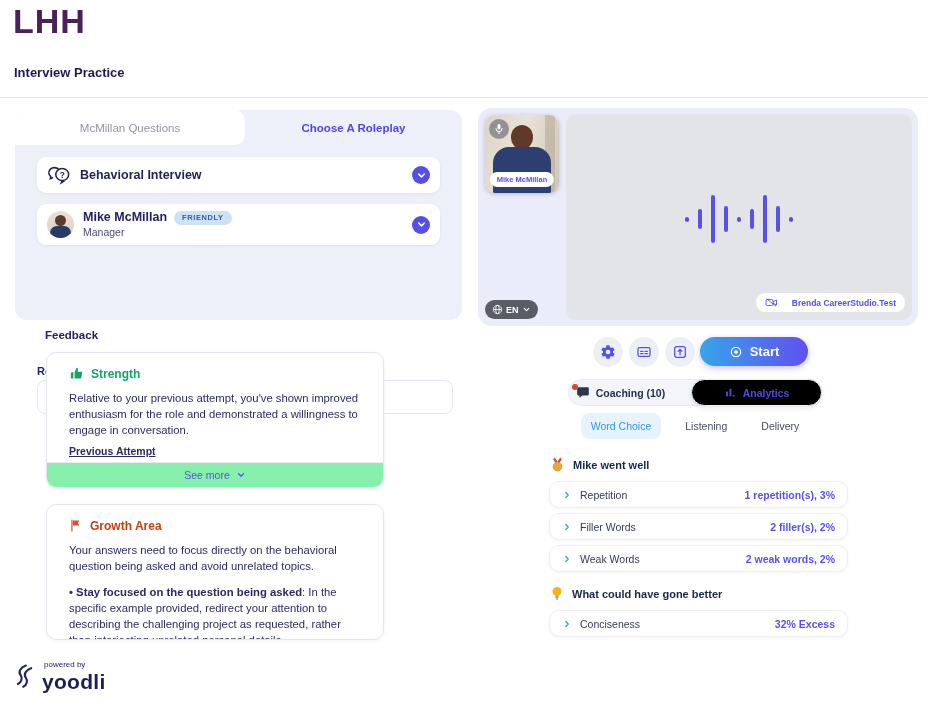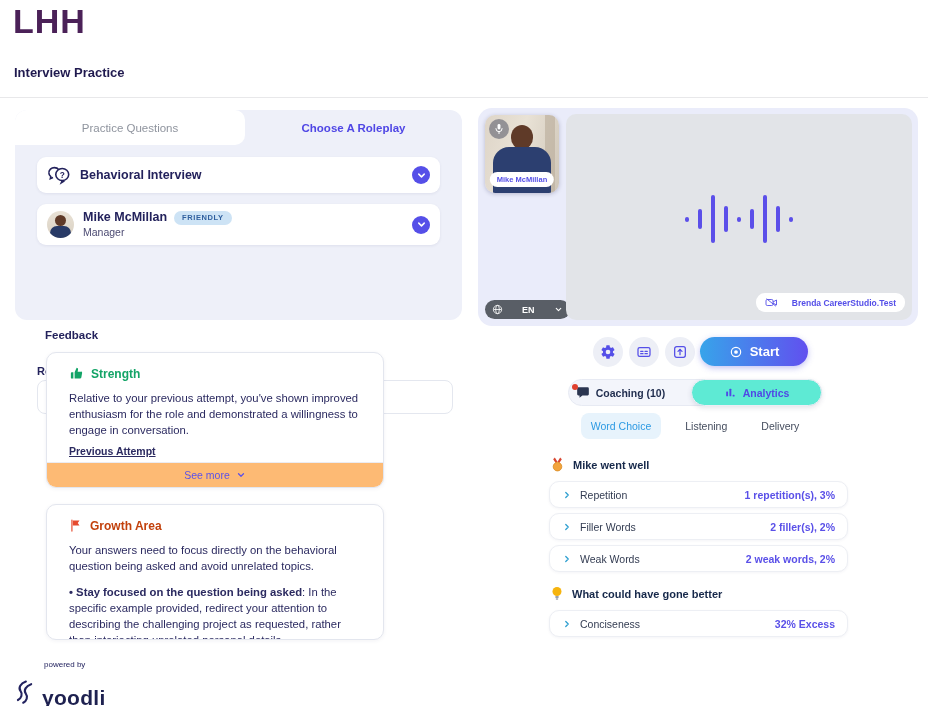--- a/index.html
+++ b/index.html
@@ -39,91 +39,91 @@
   .feedback-heading { position:absolute; left:45px; top:329px; font-size:11.5px; font-weight:700; color:#23225c; }
   .fb-card { position:absolute; left:46px; width:338px; background:#fff; border:1px solid #e3e6ee; border-radius:10px; box-shadow:0 1px 4px rgba(40,40,90,.06); overflow:hidden; }
   .fb-strength { top:352px; height:136px; }
   .fb-growth { top:504px; height:136px; }
   .fb-head { display:flex; align-items:center; gap:7px; padding:13px 22px 0 22px; }
   .fb-title { font-size:12px; font-weight:700; }
   .fb-title.green { color:#13a467; }
   .fb-title.red { color:#c2410c; }
   .fb-body { padding:9px 20px 0 22px; font-size:11.3px; line-height:1.42; color:#2b2a60; font-weight:500; }
   .fb-link { display:inline-block; margin:7px 0 0 22px; font-size:10.5px; font-weight:700; color:#2b2a60; text-decoration:underline; cursor:pointer; }
-  .fb-footer { position:absolute; left:0; bottom:0; width:100%; height:25px; background:#fdba74; border-top:1px solid #ebecf2;
+  .fb-footer { position:absolute; left:0; bottom:0; width:100%; height:25px; background:#86efac; border-top:1px solid #ebecf2;
     display:flex; align-items:center; justify-content:center; gap:6px; color:#5b51e9; font-size:10.5px; cursor:pointer; }
   .fb-bullet { padding:10px 20px 0 22px; font-size:11.3px; line-height:1.42; color:#2b2a60; font-weight:500; }
   .fb-bullet b { font-weight:800; }
 
   
   .stage-panel { position:absolute; left:478px; top:108px; width:440px; height:218px; background:#eaecfa; border-radius:14px; }
   .webcam { position:absolute; left:7px; top:7px; width:74px; height:78px; border-radius:10px; overflow:hidden;
     background:linear-gradient(105deg,#ded5c8 0%,#e9e2d6 45%,#cfc6b8 100%); box-shadow:0 1px 4px rgba(30,30,80,.25); cursor:pointer; }
   .webcam .shelf { position:absolute; right:4px; top:0; width:10px; height:100%; background:#b9ac99; opacity:.6; }
   .webcam .head { position:absolute; left:26px; top:10px; width:22px; height:24px; border-radius:50% 50% 46% 46%; background:#5f3a28; }
   .webcam .body { position:absolute; left:8px; top:32px; width:58px; height:46px; border-radius:16px 16px 0 0; background:#2c3f70; }
   .mic-overlay { position:absolute; left:4px; top:4px; width:20px; height:20px; border-radius:50%; background:rgba(120,120,130,.75); display:flex; align-items:center; justify-content:center; }
   .webcam-name { position:absolute; left:50%; transform:translateX(-50%); bottom:6px; background:#fff; color:#554fe8; font-size:7.5px; font-weight:700;
     padding:3px 7px; border-radius:9px; white-space:nowrap; }
   .lang-pill { position:absolute; left:7px; bottom:7px; height:19px; background:#595e66; border-radius:10px; color:#fff;
-    display:flex; align-items:center; gap:19px; padding:0 7px; font-size:9px; font-weight:700; cursor:pointer; }
+    display:flex; align-items:center; gap:3px; padding:0 7px; font-size:9px; font-weight:700; cursor:pointer; }
   .stage-main { position:absolute; left:88px; top:6px; width:346px; height:206px; background:#e2e4e8; border-radius:10px; }
   .waveform { position:absolute; left:50%; top:105px; transform:translate(-50%,-50%); display:flex; align-items:center; gap:9px; }
   .waveform span { width:4px; background:#5b4fe9; border-radius:2px; display:block; }
   .wf-dot { height:5px; }
   .wf-s { height:20px; }
   .wf-l { height:48px; }
   .wf-m { height:26px; }
   .user-pill { position:absolute; right:7px; bottom:8px; background:#fff; border-radius:9px; height:19px; display:flex; align-items:center; gap:14px;
     padding:0 9px; color:#554fe8; font-size:8.5px; font-weight:700; }
 
   
   .icon-btn { position:absolute; top:337px; width:30px; height:30px; border-radius:50%; background:#edeff6; color:#554fe8;
     display:flex; align-items:center; justify-content:center; cursor:pointer; border:none; }
   .start-btn { position:absolute; left:700px; top:337px; width:108px; height:29px; border:none; border-radius:15px;
     background:linear-gradient(90deg,#37a4ea,#6150ef); color:#fff; font-size:13px; font-weight:700; font-family:"Liberation Sans",sans-serif;
     display:flex; align-items:center; justify-content:center; gap:7px; cursor:pointer; box-shadow:0 2px 6px rgba(80,80,220,.35); }
 
   
   .seg-group { position:absolute; left:568px; top:379px; width:254px; height:27px; background:#f3f5fb; border:1px solid #e7eaf3; border-radius:14px; display:flex;gap:20px; }
   .seg-left { flex:1; display:flex; align-items:center; justify-content:center; gap:6px; font-size:10.5px; font-weight:600; color:#1f2c4d; cursor:pointer; position:relative; }
-  .seg-right { width:131px; background:#5eead4; border:1px solid #eceef5; border-radius:14px; margin:-1px; box-shadow:0 2px 5px rgba(40,40,90,.12);
+  .seg-right { width:131px; background:#000000; border:1px solid #eceef5; border-radius:14px; margin:-1px; box-shadow:0 2px 5px rgba(40,40,90,.12);
     display:flex; align-items:center; justify-content:center; gap:6px; font-size:10.5px; font-weight:700; color:#5048e5; cursor:pointer; }
   .red-dot { position:absolute; width:6px; height:6px; border-radius:50%; background:#e0402e; margin-left:-4px; margin-top:-13px; }
 
   .subtabs { position:absolute; left:568px; top:413px; width:254px; display:flex; align-items:center; justify-content:center; gap:14px; }
   .subtab { font-size:10.5px; color:#454d5e; padding:7px 10px; cursor:pointer; }
   .subtab.active { background:#e7f3fc; color:#2d9ae3; font-weight:400; border-radius:8px; }
 
   
   .section-heading { position:absolute; display:flex; align-items:center; gap:9px; font-size:11px; font-weight:700; color:#16284a; }
   .metric-row { position:absolute; left:549px; width:299px; height:27px; background:#fff; border:1px solid #edeff4; border-radius:10px;
     box-shadow:0 1px 3px rgba(40,40,90,.05); display:flex; align-items:center; padding:0 12px; gap:8px; cursor:pointer; }
   .metric-label { font-size:10.5px; color:#333c52; font-weight:500; }
   .metric-value { margin-left:auto; font-size:10.5px; font-weight:700; color:#5a50e8; }
 
   
   .yoodli { position:absolute; left:14px; top:661px; display:flex; align-items:flex-end; gap:6px; }
   .yoodli-text { display:flex; flex-direction:column; line-height:1; }
-  .powered-by { font-size:8px; color:#23235f; margin-bottom:18px; margin-left:2px; }
+  .powered-by { font-size:8px; color:#23235f; margin-bottom:2px; margin-left:2px; }
   .yoodli-word { font-size:21px; font-weight:700; color:#1e2150; letter-spacing:.3px; }
 
   svg { display:block; }
 </style>
 </head>
 <body>
 
 <div class="canvas">
 
   <div class="lhh-logo">LHH</div>
   <div class="page-title">Interview Practice</div>
   <div class="header-divider"></div>
 
   <div class="setup-panel">
-    <div class="tab-inactive">Practice Questions</div>
+    <div class="tab-inactive">McMillan Questions</div>
     <div class="tab-active">Choose A Roleplay</div>
 
     <div class="select-card card-interview">
       <span style="margin-right:9px;">
         <svg width="24" height="20" viewBox="0 0 26 20" fill="none" stroke="#23225c" stroke-width="1.7">
           <path d="M2 7.5C2 4.5 4.6 2 8 2c2 0 3.8.9 4.9 2.2" fill="none"></path>
           <path d="M2 7.5c0 1.7.8 3.2 2.1 4.2L3.6 14l2.9-1.2" fill="none"></path>
           <ellipse cx="16.5" cy="9.5" rx="7" ry="6.5" fill="#fff"></ellipse>
           <path d="M16.5 16l-1 2.5 3.4-2.2" fill="none"></path>
           <text x="16.5" y="12.8" text-anchor="middle" font-size="9" font-weight="bold" fill="#23225c" stroke="none">?</text>

